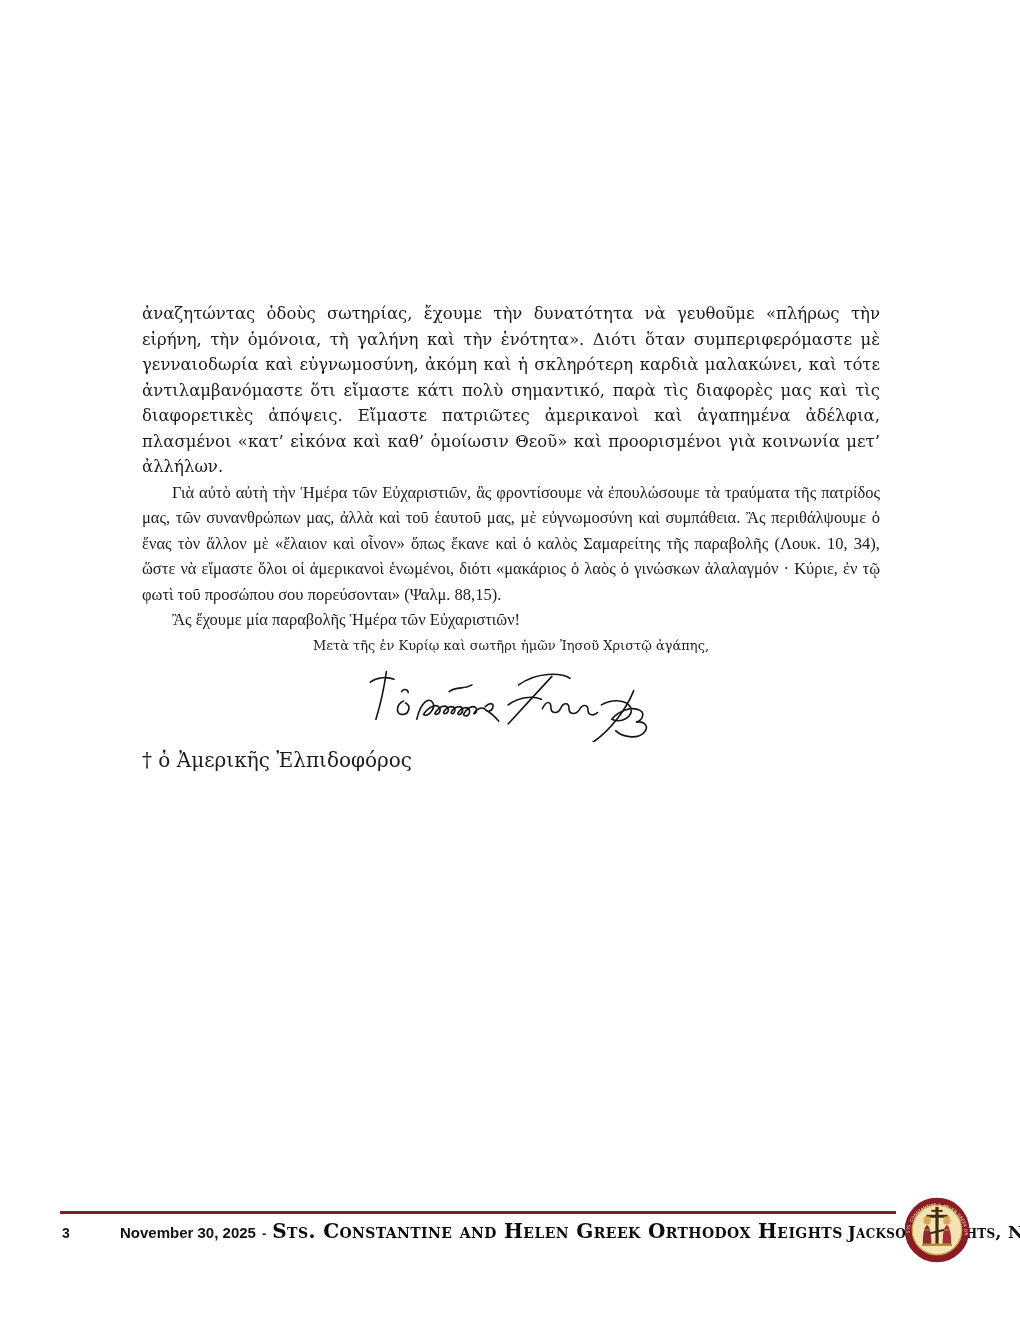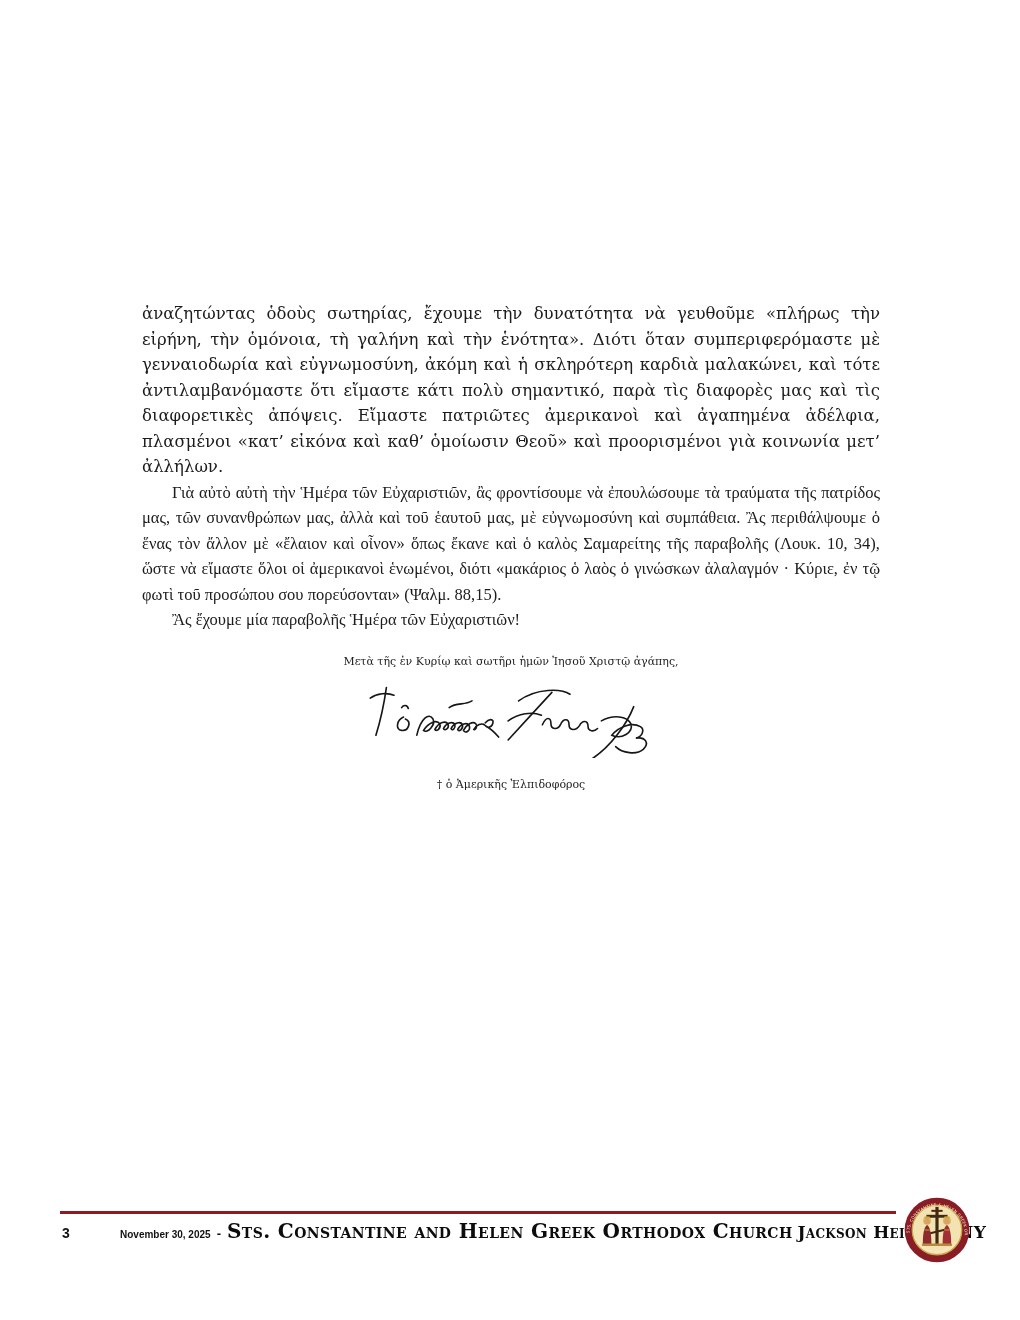--- a/index.html
+++ b/index.html
@@ -20,35 +20,33 @@
     width: 738px;
   }
   .para {
     font-size: 16.5px;
     line-height: 25.5px;
     text-align: justify;
     color: #1c1c1c;
   }
   .para.indent { text-indent: 30px; font-family: Liberation Serif, serif; }
   .closing {
-    font-size: 11px;
+    font-size: 13px;
     line-height: 25.5px;
     text-align: center;
-    margin-top: 16px;
   }
   .signature-wrap {
     text-align: center;
     margin-top: 6px;
     height: 80px;
   }
   .signature-wrap svg { display: inline-block; }
   .typed-name {
-    font-size: 11px;
-    text-align: center;
-    margin-top: 18px;
+    font-size: 20px;
+    margin-top: 4px;
   }
   .footer-rule {
     position: absolute;
     left: 60px;
     top: 1211px;
     width: 836px;
     height: 3px;
     background: #8e1b24;
   }
   .footer-row {
@@ -71,21 +69,21 @@
     position: absolute;
     left: 60px;
     right: 10px;
     top: 0;
     text-align: center;
     white-space: nowrap;
   }
   .footer-date {
     font-family: "Liberation Sans", sans-serif;
     font-weight: bold;
-    font-size: 10px;
+    font-size: 15px;
     color: #111;
     vertical-align: baseline;
   }
   .footer-sep {
     font-family: "Liberation Sans", sans-serif;
     font-weight: bold;
     font-size: 13px;
     color: #111;
     margin: 0 6px;
   }
@@ -145,21 +143,21 @@
     </div>
 
     <p class="typed-name">† ὁ Ἀμερικῆς Ἐλπιδοφόρος</p>
   </div>
 
   <div class="footer-rule"></div>
 
   <div class="footer-row">
     <span class="page-number">3</span>
     <span class="footer-center">
-      <span class="footer-date">November 30, 2025</span><span class="footer-sep">-</span><span class="church-name">Sts. Constantine and Helen Greek Orthodox Church</span><span class="footer-location">Jackson Heights, NY</span>
+      <span class="footer-date">November 30, 2025</span><span class="footer-sep">-</span><span class="church-name">Sts. Constantine and Helen Greek Orthodox Heights</span><span class="footer-location">Jackson Heights, NY</span>
     </span>
   </div>
 
   <div class="seal">
     <svg width="66" height="66" viewBox="0 0 100 100">
       <circle cx="50" cy="50" r="49" fill="#8a1c26"></circle>
       <circle cx="50" cy="50" r="37.5" fill="#f4e3b2" stroke="#c9a84c" stroke-width="2"></circle>
       <defs>
         <path id="sealTopArc" d="M 8 56 A 42 42 0 1 1 92 56"></path>
         <path id="sealBotArc" d="M 15 60 A 37 37 0 0 0 85 60"></path>

